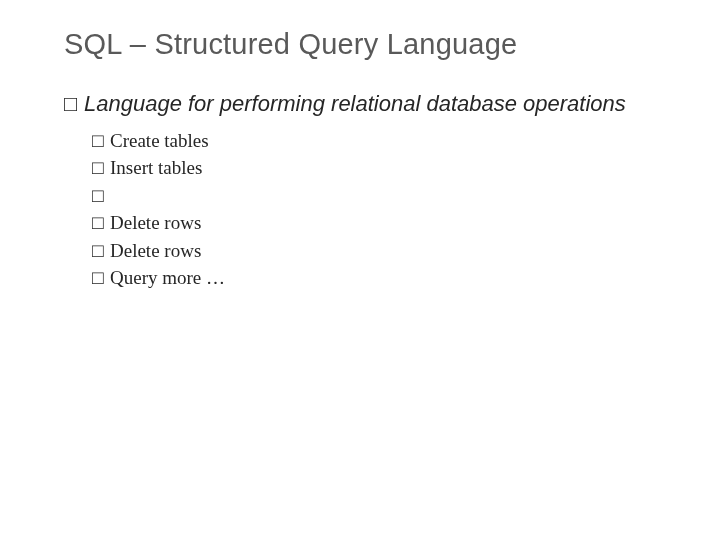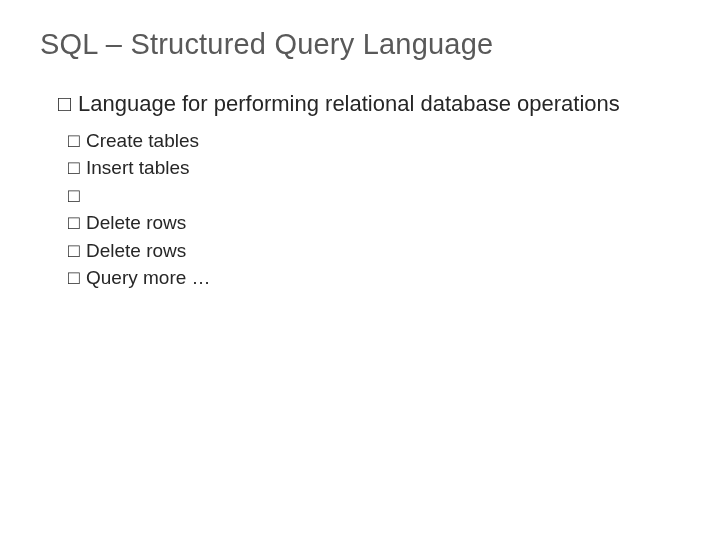--- a/index.html
+++ b/index.html
@@ -9,41 +9,43 @@
     height: 540px;
     background: #ffffff;
     font-family: Arial, Helvetica, sans-serif;
     color: #262626;
   }
   .slide {
     position: relative;
     width: 720px;
     height: 487px;
     box-sizing: border-box;
-    padding: 28px 40px 0 40px;
+    padding: 28px 40px 0 64px;
   }
   .title {
     font-size: 29px;
     font-weight: 400;
     color: #595959;
     letter-spacing: 0.2px;
     margin: 0 0 28px 0;
   }
   .level1 {
     font-size: 22px;
     line-height: 1.35;
-    margin: 0 0 8px 18px;
+    margin: 0 0 8px 0;
+    font-style: italic;
   }
   .level1 .bullet-box {
     font-family: Arial, sans-serif;
     display: inline-block;
     width: 20px;
   }
   .sub-list {
     margin: 4px 0 0 28px;
+    font-family: Liberation Serif, serif;
   }
   .level2 {
     font-size: 19px;
     line-height: 1.45;
     margin: 0;
   }
   .level2 .bullet-box {
     font-family: Arial, sans-serif;
     display: inline-block;
     width: 18px;

